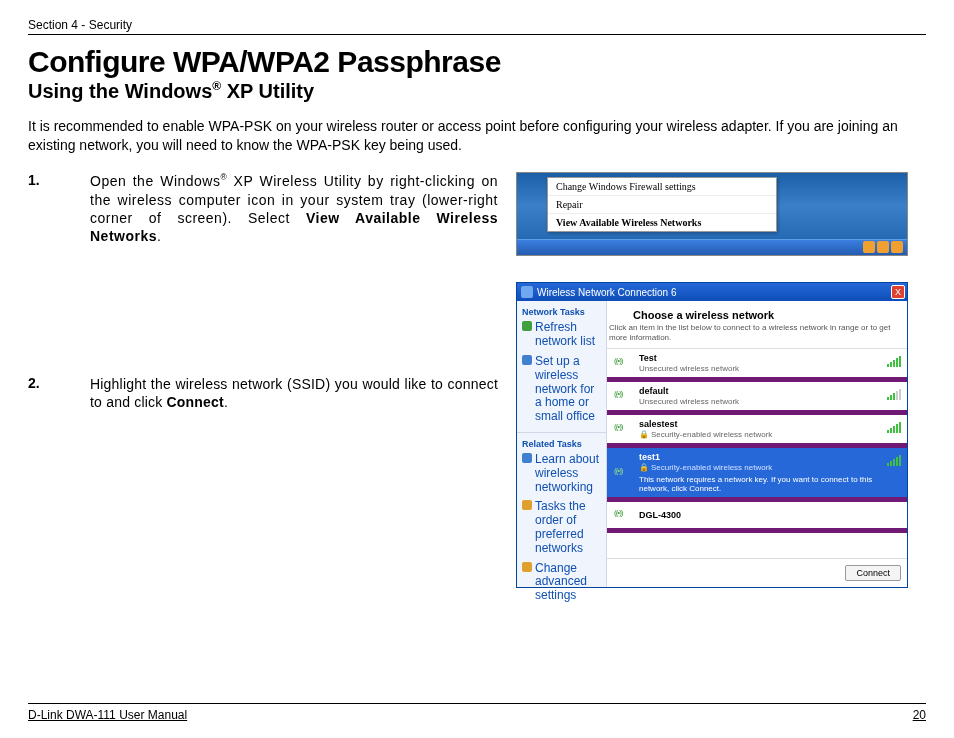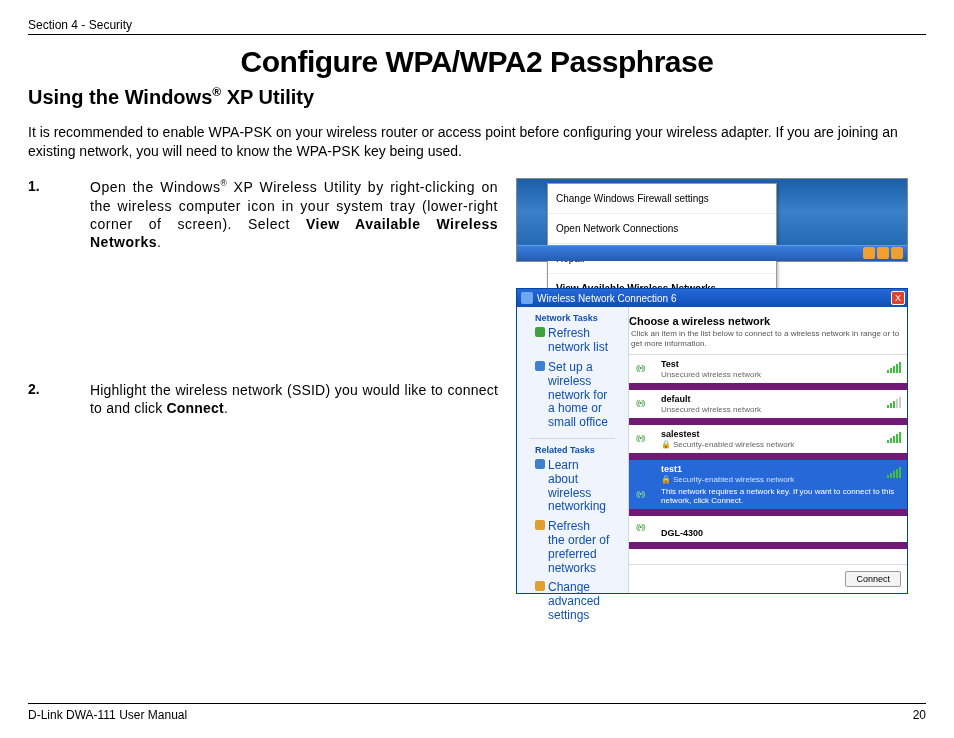--- a/index.html
+++ b/index.html
@@ -8,78 +8,78 @@
     width: 954px;
     height: 738px;
     background: #fff;
     padding: 18px 28px;
     position: relative;
     font-size: 13px;
     color: #000;
   }
   .header-line { font-size: 12px; margin-bottom: 2px; }
   .hr-top { border: none; border-top: 1px solid #000; margin-bottom: 10px; }
-  .title { text-align: center; font-size: 30px; font-weight: bold; font-family: "Arial Narrow", Arial, sans-serif; letter-spacing: -0.5px; margin-bottom: 6px; }
+  .title { font-size: 30px; font-weight: bold; font-family: "Arial Narrow", Arial, sans-serif; letter-spacing: -0.5px; }
   .subtitle { font-size: 20px; font-weight: bold; font-family: "Arial Narrow", Arial, sans-serif; margin-bottom: 14px; }
   .intro { font-size: 14px; line-height: 1.35; margin-bottom: 18px; }
   .content { display: flex; gap: 18px; }
   .left-col { flex: 0 0 470px; font-size: 14px; }
   .right-col { flex: 1; }
   .step { display: flex; margin-bottom: 130px; }
   .step-num { font-weight: bold; width: 18px; flex-shrink: 0; }
   .step-body { text-align: justify; line-height: 1.3; letter-spacing: 0.5px; margin-left: 44px; }
   .step2 .step-body { letter-spacing: 0.2px; }
   .bold { font-weight: bold; }
   sup { font-size: 0.6em; }
 
   
   .shot1 { border: 1px solid #888; width: 392px; height: 84px; background: linear-gradient(#1a5fa8, #3a7fc8 40%, #1a5fa8); position: relative; margin-bottom: 26px; }
   .menu-box { position: absolute; left: 30px; top: 4px; width: 230px; background: #fff; border: 1px solid #999; font-size: 10px; box-shadow: 1px 1px 3px rgba(0,0,0,0.3); }
-  .menu-item { padding: 9px 8px; border-bottom: 1px solid #eee; }
+  .menu-item { padding: 3px 8px; border-bottom: 1px solid #eee; font-family: Liberation Serif, serif; }
   .menu-item:last-child { border-bottom: none; font-weight: bold; }
   .taskbar { position: absolute; bottom: 0; left: 0; right: 0; height: 16px; background: linear-gradient(#3a7fe0, #245bb0); border-top: 1px solid #5a9fe8; }
   .tray-icons { position: absolute; right: 4px; bottom: 2px; display: flex; gap: 2px; }
   .tray-icons span { width: 12px; height: 12px; background: #f0a030; border-radius: 2px; display: inline-block; }
 
   
   .shot2 { border: 1px solid #0046a0; width: 392px; height: 306px; background: #fff; font-size: 9px; position: relative; }
   .titlebar { height: 18px; background: linear-gradient(#2668d8, #0d4eb8); color: #fff; display: flex; align-items: center; padding: 0 4px; font-size: 10px; position: relative; }
   .titlebar-icon { width: 12px; height: 12px; background: #6fa8f0; margin-right: 4px; border-radius: 2px; }
   .close-btn { position: absolute; right: 2px; top: 2px; width: 14px; height: 14px; background: #e04030; color: #fff; text-align: center; line-height: 13px; font-size: 9px; border: 1px solid #fff; border-radius: 2px; }
   .shot2-body { display: flex; height: calc(100% - 18px); }
-  .sidebar { width: 112px; background: #f0f4fc; border-right: 1px solid #d0d8e8; padding: 6px 18px; }
+  .sidebar { width: 90px; background: #f0f4fc; border-right: 1px solid #d0d8e8; padding: 6px 5px; }
   .side-head { color: #1050b0; font-weight: bold; font-size: 9px; margin-bottom: 4px; }
   .side-link { color: #1050b0; font-size: 12px; display: flex; gap: 3px; margin-bottom: 6px; line-height: 1.15; }
   .side-icon { width: 10px; height: 10px; background: #40a040; flex-shrink: 0; border-radius: 2px; }
   .side-icon.blue { background: #4080d0; }
   .side-icon.y { background: #e0a030; }
   .side-sep { border-top: 1px solid #d0d8e8; margin: 8px -5px 6px; }
   .mainpane { flex: 1; background: #fff; display: flex; flex-direction: column; }
-  .mainhead { font-weight: bold; font-size: 11px; padding: 8px 0 2px; }
+  .mainhead { font-weight: bold; font-size: 11px; padding: 8px 26px 2px; }
   .mainsub { font-size: 8px; color: #555; padding: 0 2px 6px; line-height: 1.15; }
   .netlist { flex: 1; border-top: 1px solid #ddd; }
-  .netitem { border-bottom: 7px solid #701a75; padding: 4px 8px; display: flex; align-items: flex-end; gap: 6px; position: relative; }
+  .netitem { border-bottom: 5px solid #701a75; padding: 4px 8px; display: flex; align-items: center; gap: 6px; position: relative; }
   .netitem.sel { background: #2668d8; color: #fff; }
   .netitem.sel .nettype { color: #d0e0ff; }
   .neticon { width: 18px; height: 18px; flex-shrink: 0; position: relative; }
   .neticon::before { content: "((•))"; font-size: 8px; color: #40a040; position: absolute; top: 2px; left: -1px; letter-spacing: -1px; }
   .netitem.sel .neticon::before { color: #8fd88f; }
   .netinfo { flex: 1; }
   .netname { font-weight: bold; font-size: 9px; }
   .nettype { font-size: 8px; color: #666; margin-top: 1px; }
   .lock { color: #d0a020; font-size: 8px; margin-right: 2px; }
   .signal { position: absolute; right: 6px; top: 6px; display: flex; align-items: flex-end; gap: 1px; height: 12px; }
   .signal span { width: 2px; background: #40c040; }
   .signal span:nth-child(1){height:3px;} .signal span:nth-child(2){height:5px;} .signal span:nth-child(3){height:7px;} .signal span:nth-child(4){height:9px;} .signal span:nth-child(5){height:11px;}
   .signal.weak span:nth-child(4), .signal.weak span:nth-child(5) { background: #ccc; }
   .netnote { font-size: 8px; margin-top: 3px; line-height: 1.15; }
   .btnrow { padding: 6px; text-align: right; border-top: 1px solid #ddd; }
   .connect-btn { font-size: 9px; padding: 2px 10px; border: 1px solid #999; background: #f4f4f4; border-radius: 2px; }
 
-  .footer { position: absolute; bottom: 16px; left: 28px; right: 28px; }
+  .footer { position: absolute; bottom: 16px; left: 28px; right: 28px; text-decoration: underline; }
   .hr-bot { border: none; border-top: 1px solid #000; margin-bottom: 4px; }
   .foot-row { display: flex; justify-content: space-between; font-size: 12px; }
 </style>
 </head>
 <body>
 
 <div class="header-line">Section 4 - Security</div>
 <hr class="hr-top">
 
 <h1 class="title">Configure WPA/WPA2 Passphrase</h1>
@@ -103,21 +103,20 @@
         <span>Highlight the wireless network (SSID) you would like to connect to and click </span><span class="bold">Connect</span><span>.</span>
       </div>
     </div>
   </div>
 
   <div class="right-col">
 
     <div class="shot1">
       <div class="menu-box">
         <div class="menu-item">Change Windows Firewall settings</div>
-        <div class="menu-item">Open Network Connections</div>
         <div class="menu-item">Repair</div>
         <div class="menu-item">View Available Wireless Networks</div>
       </div>
       <div class="taskbar">
         <div class="tray-icons">
           <span></span>
           <span></span>
           <span></span>
         </div>
       </div>
@@ -141,21 +140,21 @@
               <span>Set up a wireless network for a home or small office</span>
             </div>
           <div class="side-sep"></div>
           <div class="side-head">Related Tasks</div>
           <div class="side-link">
               <span class="side-icon blue"></span>
               <span>Learn about wireless networking</span>
             </div>
           <div class="side-link">
               <span class="side-icon y"></span>
-              <span>Refresh the order of preferred networks</span>
+              <span>Tasks the order of preferred networks</span>
             </div>
           <div class="side-link">
               <span class="side-icon y"></span>
               <span>Change advanced settings</span>
             </div>
         </div>
         <div class="mainpane">
           <div class="mainhead">Choose a wireless network</div>
           <div class="mainsub">Click an item in the list below to connect to a wireless network in range or to get more information.</div>
           <div class="netlist">

